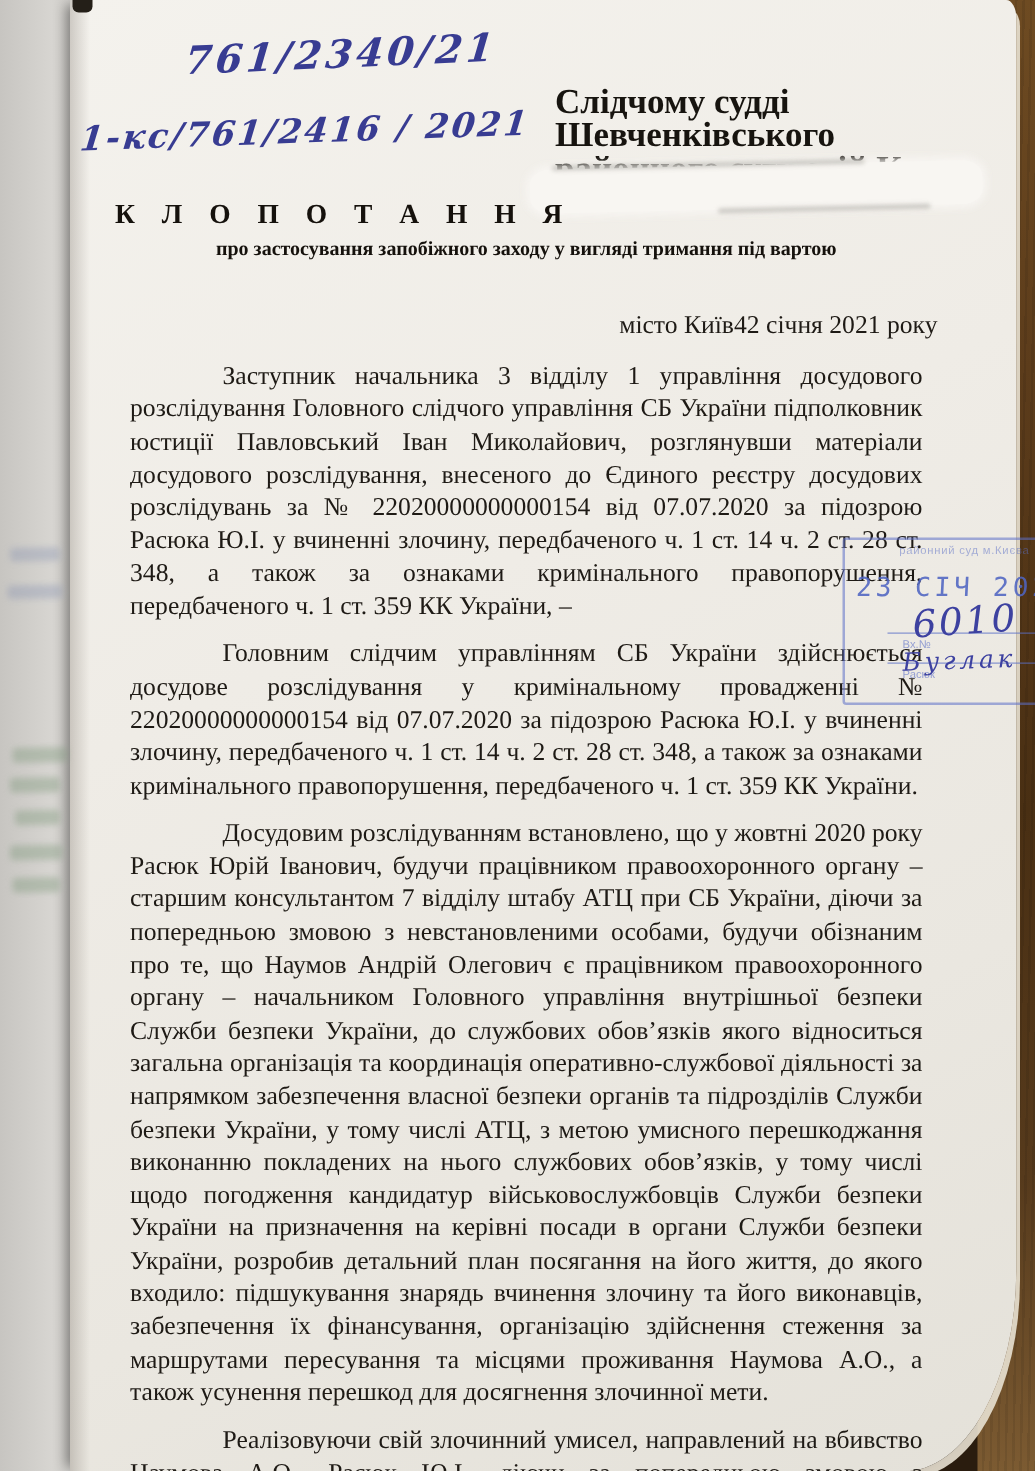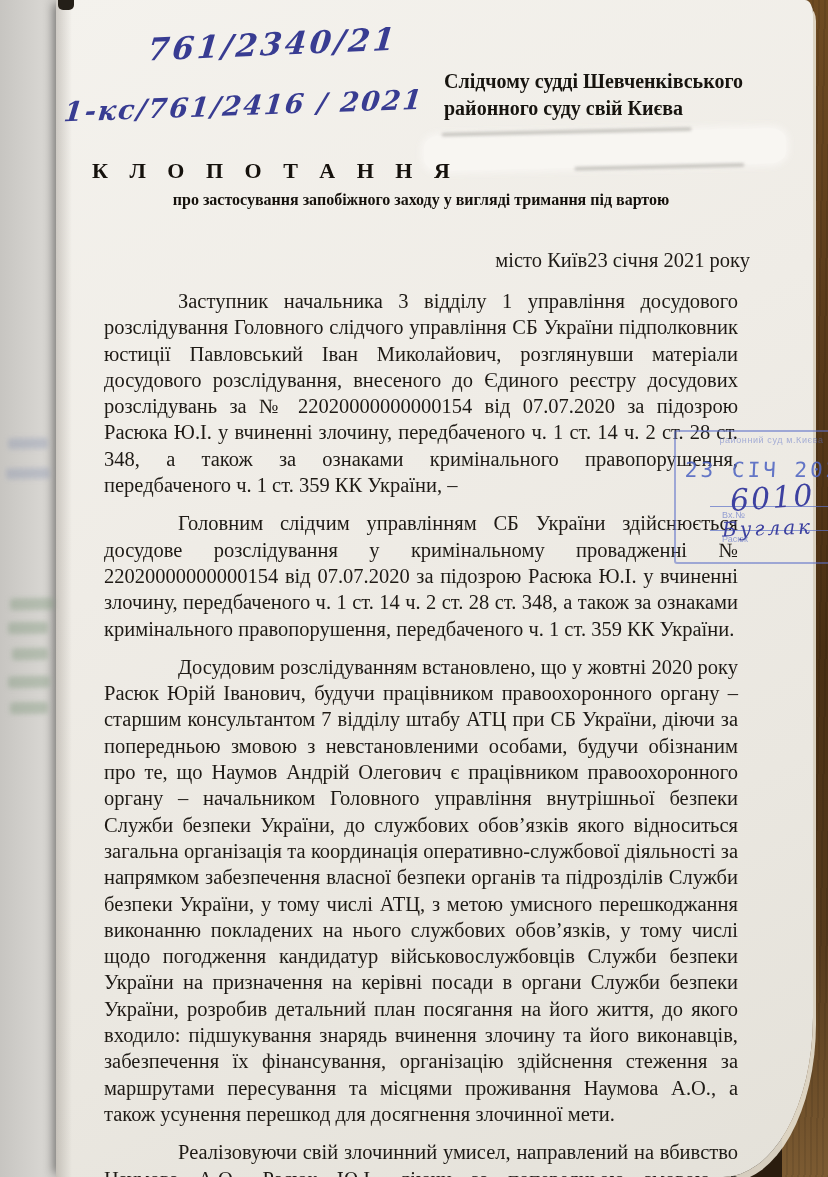--- a/index.html
+++ b/index.html
@@ -49,21 +49,21 @@
   .hand{
     position:absolute;color:#383c92;
     font-family:"DejaVu Serif", serif;font-style:italic;font-weight:600;
     white-space:nowrap;
   }
   .hand1{left:92px;top:26px;font-size:31px;letter-spacing:3px;transform:rotate(-2.5deg) skewX(-8deg);}
   .hand2{left:8px;top:90px;font-size:27px;letter-spacing:2px;transform:rotate(-2deg) skewX(-8deg);}
   
   .addressee{
     position:absolute;left:388px;top:68px;width:350px;
-    font-weight:bold;font-size:20px;line-height:27px;color:#17140f;
+    font-weight:bold;font-size:28px;line-height:27px;color:#17140f;
   }
   
   .whiteout{
     position:absolute;left:368px;top:132px;width:362px;height:35px;
     background:#f8f6f2;border-radius:16px/12px;transform:rotate(-1.3deg);
     box-shadow:0 0 7px 3px rgba(248,246,242,.95);
   }
   .whiteout .smudge{
     position:absolute;left:18px;top:-3px;width:250px;height:4px;
     background:rgba(150,148,142,.45);filter:blur(1.5px);border-radius:2px;
@@ -141,21 +141,21 @@
   <div class="whiteout">
     <div class="smudge"></div>
     <div class="smudge s2"></div>
   </div>
 
   <div class="content">
     <div class="title">К Л О П О Т А Н Н Я</div>
     <div class="subtitle">про застосування запобіжного заходу у вигляді тримання під вартою</div>
     <div class="dateline">
       <span>місто Київ</span>
-      <span>23 січня 2021 року</span>
+      <span>42 січня 2021 року</span>
     </div>
     <p class="para first">Заступник начальника 3 відділу 1 управління досудового розслідування Головного слідчого управління СБ України підполковник юстиції Павловський Іван Миколайович, розглянувши матеріали досудового розслідування, внесеного до Єдиного реєстру досудових розслідувань за № 22020000000000154 від 07.07.2020 за підозрою Расюка Ю.І. у вчиненні злочину, передбаченого ч. 1 ст. 14 ч. 2 ст. 28 ст. 348, а також за ознаками кримінального правопорушення, передбаченого ч. 1 ст. 359 КК України, –</p>
     <p class="para">Головним слідчим управлінням СБ України здійснюється досудове розслідування у кримінальному провадженні № 22020000000000154 від 07.07.2020 за підозрою Расюка Ю.І. у вчиненні злочину, передбаченого ч. 1 ст. 14 ч. 2 ст. 28 ст. 348, а також за ознаками кримінального правопорушення, передбаченого ч. 1 ст. 359 КК України.</p>
     <p class="para">Досудовим розслідуванням встановлено, що у жовтні 2020 року Расюк Юрій Іванович, будучи працівником правоохоронного органу – старшим консультантом 7 відділу штабу АТЦ при СБ України, діючи за попередньою змовою з невстановленими особами, будучи обізнаним про те, що Наумов Андрій Олегович є працівником правоохоронного органу – начальником Головного управління внутрішньої безпеки Служби безпеки України, до службових обов’язків якого відноситься загальна організація та координація оперативно-службової діяльності за напрямком забезпечення власної безпеки органів та підрозділів Служби безпеки України, у тому числі АТЦ, з метою умисного перешкоджання виконанню покладених на нього службових обов’язків, у тому числі щодо погодження кандидатур військовослужбовців Служби безпеки України на призначення на керівні посади в органи Служби безпеки України, розробив детальний план посягання на його життя, до якого входило: підшукування знарядь вчинення злочину та його виконавців, забезпечення їх фінансування, організацію здійснення стеження за маршрутами пересування та місцями проживання Наумова А.О., а також усунення перешкод для досягнення злочинної мети.</p>
     <p class="para">Реалізовуючи свій злочинний умисел, направлений на вбивство Наумова А.О., Расюк Ю.І., діючи за попередньою змовою з невстановленими особами, з мотивів перешкоджання Наумову А.О. в майбутньому виконувати свої службові обов’язки, у листопаді 2020 року став підшукувати виконавця злочину. Так, перебуваючи в ресторані «Калина», що знаходиться за адресою:</p>
   </div>
 
   <div class="stamp">
     <div class="stamp-court">районний суд м.Києва</div>
     <div class="stamp-date">23 СІЧ 2021</div>

